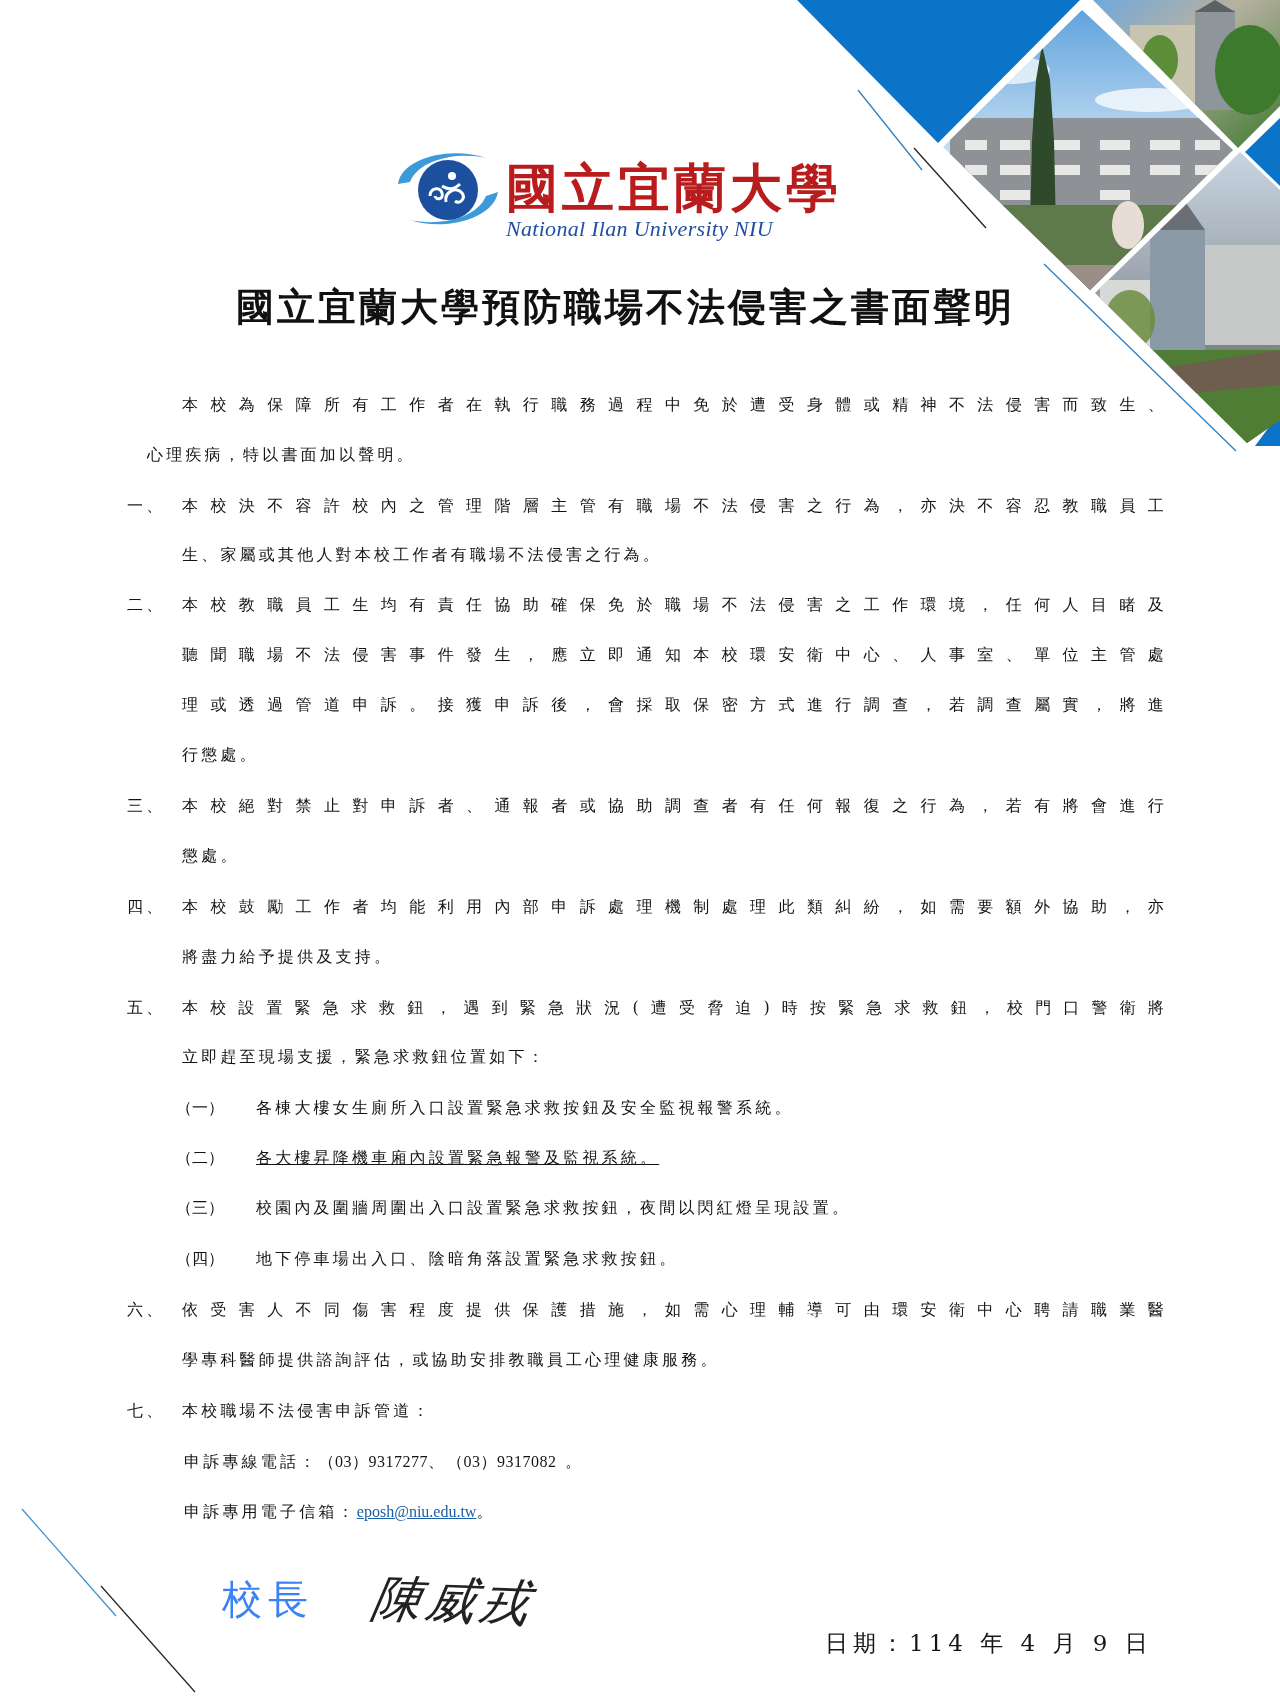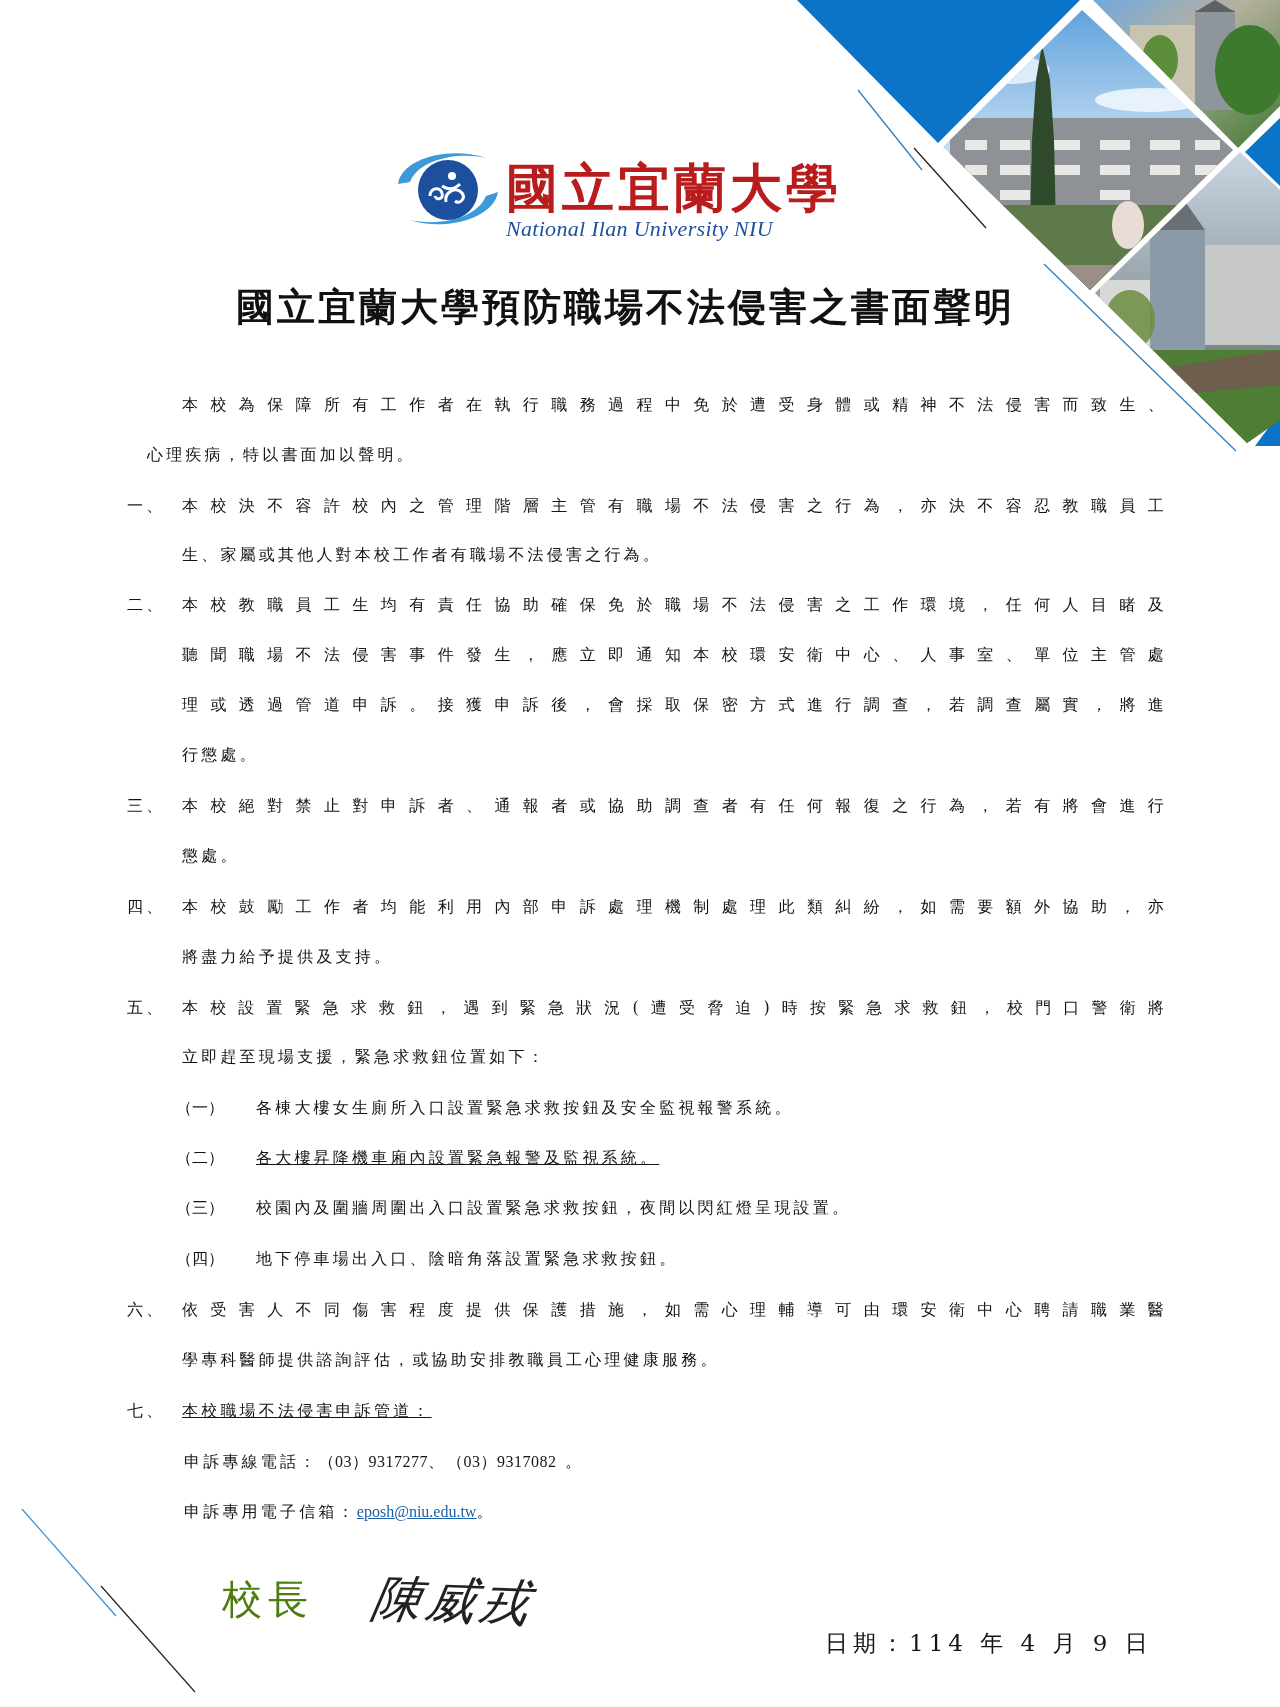--- a/index.html
+++ b/index.html
@@ -33,21 +33,21 @@
   .line {
     position:absolute; height:32px; line-height:32px;
     font-size:16px; white-space:nowrap; color:#151515;
     letter-spacing:3.2px;
   }
   .just { text-align:justify; text-align-last:justify; }
   .num { font-family:"Liberation Serif", serif; letter-spacing:0.5px; }
   .email-link { color:#1a5fa8; text-decoration:underline; font-family:"Liberation Serif", serif; letter-spacing:0; }
   .sig-label {
     position:absolute; left:222px; top:1575px;
-    font-size:40px; line-height:48px; letter-spacing:6px; color:#4d7c0f;
+    font-size:40px; line-height:48px; letter-spacing:6px; color:#3b82f6;
   }
   .sig-name {
     position:absolute; left:372px; top:1572px;
     font-family:"DejaVu Serif", serif; font-style:italic;
     font-size:50px; line-height:58px; letter-spacing:4px; color:#222;
     transform:skewX(-8deg) rotate(2deg);
   }
   .date {
     position:absolute; left:825px; top:1627px;
     font-size:23px; line-height:32px; letter-spacing:5px; color:#151515;
@@ -192,21 +192,21 @@
   <div class="line" style="left:176px;top:1192px;letter-spacing:0;">（三）</div>
   <div class="line" style="left:256px;top:1192px;">校園內及圍牆周圍出入口設置緊急求救按鈕，夜間以閃紅燈呈現設置。</div>
   <div class="line" style="left:176px;top:1243px;letter-spacing:0;">（四）</div>
   <div class="line" style="left:256px;top:1243px;">地下停車場出入口、陰暗角落設置緊急求救按鈕。</div>
 
   <div class="line" style="left:127px;top:1294px;">六、</div>
   <div class="line just" style="left:182px;top:1294px;width:985px;">依受害人不同傷害程度提供保護措施，如需心理輔導可由環安衛中心聘請職業醫</div>
   <div class="line" style="left:182px;top:1344px;">學專科醫師提供諮詢評估，或協助安排教職員工心理健康服務。</div>
 
   <div class="line" style="left:127px;top:1395px;">七、</div>
-  <div class="line" style="left:182px;top:1395px;text-decoration:underline;">本校職場不法侵害申訴管道：</div>
+  <div class="line" style="left:182px;top:1395px;">本校職場不法侵害申訴管道：</div>
 
   <div class="line" style="left:184px;top:1446px;">
     <span>申訴專線電話：</span><span class="num">（03）9317277</span><span>、</span><span class="num">（03）9317082</span><span> 。</span>
   </div>
 
   <div class="line" style="left:184px;top:1496px;">
     <span>申訴專用電子信箱：</span><a class="email-link">eposh@niu.edu.tw</a><span>。</span>
   </div>
 </div>
 

